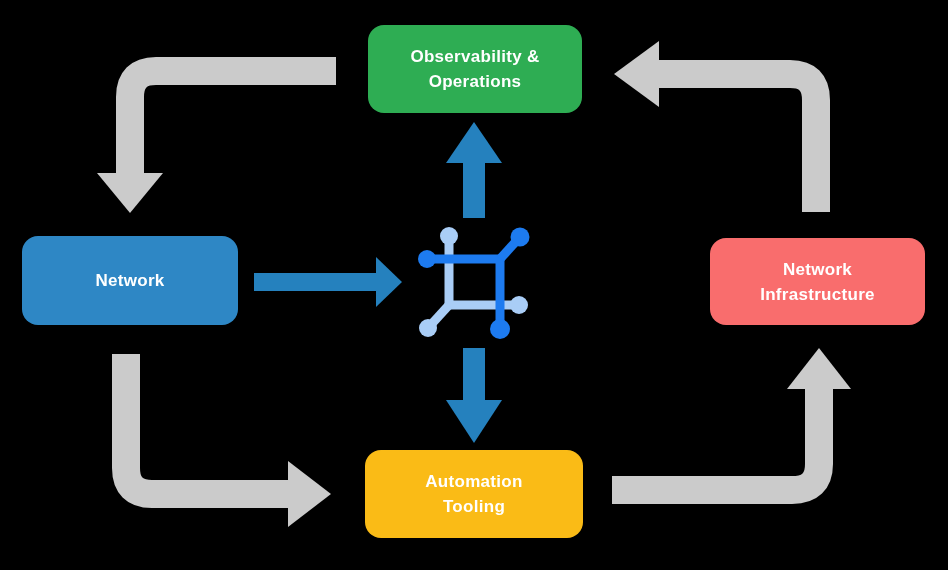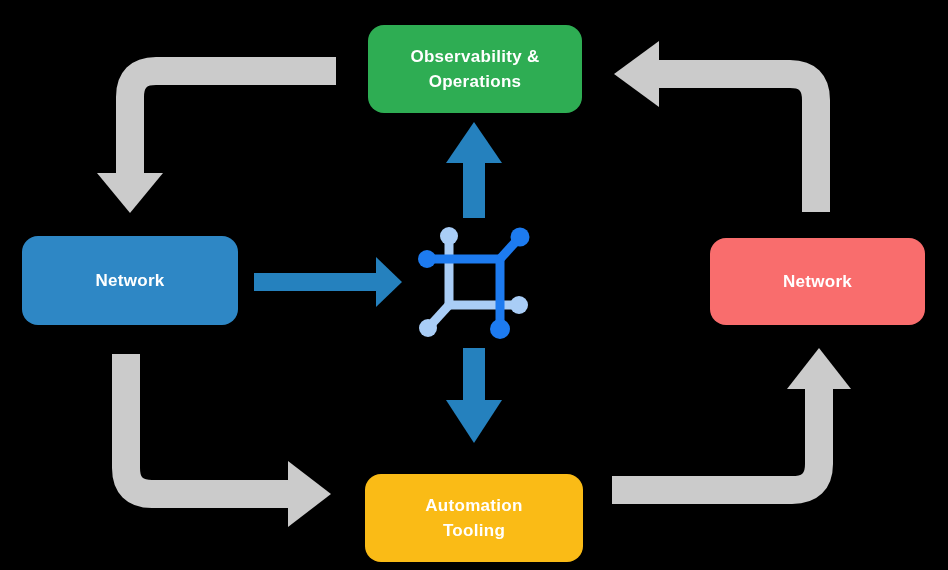--- a/index.html
+++ b/index.html
@@ -26,21 +26,21 @@
     text-align: center;
     color: #ffffff;
     font-size: 17px;
     font-weight: 700;
     letter-spacing: 0.3px;
     line-height: 25px;
   }
   .node-observability { left: 368px; top: 25px;  width: 214px; height: 88px; }
   .node-operations    { left: 22px;  top: 236px; width: 216px; height: 89px; }
   .node-infrastructure{ left: 710px; top: 238px; width: 215px; height: 87px; }
-  .node-automation    { left: 365px; top: 450px; width: 218px; height: 88px; margin-top: 24px; }
+  .node-automation    { left: 365px; top: 450px; width: 218px; height: 88px; }
   .hub-icon {
     position: absolute;
     left: 415px; top: 222px;
     width: 120px; height: 120px;
   }
 </style>
 </head>
 <body>
 
 <div class="canvas">
@@ -110,20 +110,21 @@
     <span>Observability &amp;</span>
     <span>Operations</span>
   </div>
 
   <div class="node node-operations" style="background-color: rgb(46, 135, 197);">
     <span>Network</span>
   </div>
 
   <div class="node node-infrastructure" style="background-color: rgb(249, 109, 109);">
     <span>Network</span>
+    <span>Infrastructure</span>
   </div>
 
   <div class="node node-automation" style="background-color: rgb(250, 187, 22);">
     <span>Automation</span>
     <span>Tooling</span>
   </div>
 
 </div>
 
 </body></html>

